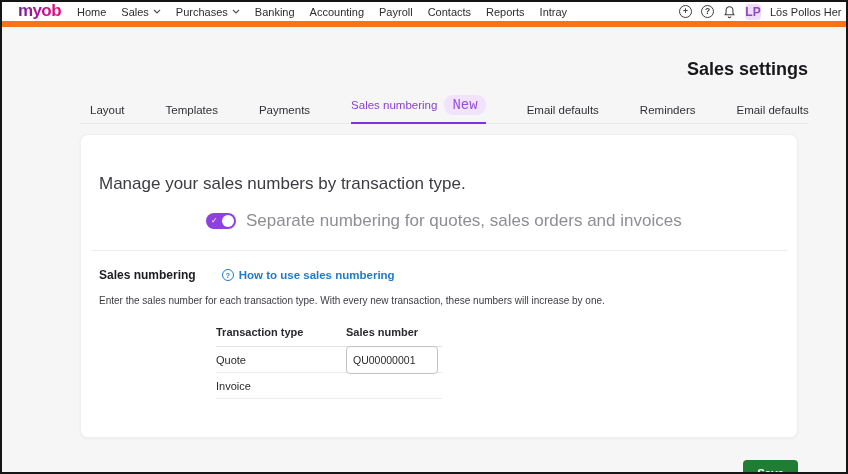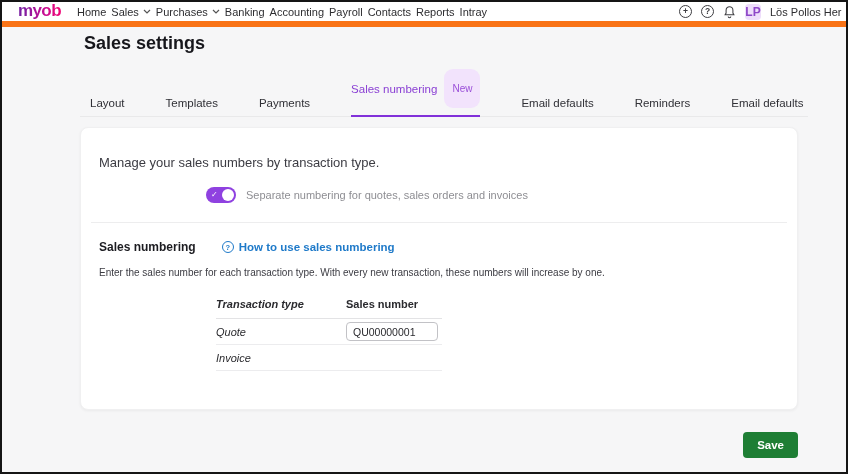--- a/index.html
+++ b/index.html
@@ -7,71 +7,71 @@
   .frame { width:848px; height:474px; border:2px solid #151515; background:#f6f6f7;
            position:relative; overflow:hidden; }
 
   
   .topnav { height:25px; background:#fff; border-bottom:6px solid #f97316;
             display:flex; align-items:center; padding:0 4px 0 16px; }
   .logo { font-size:17px; font-weight:bold; letter-spacing:-0.6px;
           background:linear-gradient(90deg,#7a1fa2 10%,#c50d93 60%,#ed0677 95%);
           -webkit-background-clip:text; background-clip:text; color:transparent;
           margin-right:16px; line-height:1; padding-bottom:2px; }
-  .nav-items { display:flex; gap:5px; font-size:11px; color:#2d2d30; align-items:center; }
+  .nav-items { display:flex; gap:15px; font-size:11px; color:#2d2d30; align-items:center; }
   .nav-item { display:flex; align-items:center; gap:4px; cursor:pointer; white-space:nowrap; }
   .nav-right { margin-left:auto; display:flex; align-items:center; gap:9px; }
   .icon-circle { width:13px; height:13px; border:1.2px solid #3e3e42; border-radius:50%;
                  font-size:8.5px; font-weight:bold; display:flex; align-items:center;
                  justify-content:center; color:#3e3e42; line-height:1; }
   .avatar { width:16px; height:16px; border-radius:4px; background:#eeddfb; color:#8d46c8;
             font-size:12px; font-weight:bold; display:flex; align-items:center;
             justify-content:center; }
   .user-name { font-size:11px; color:#2d2d30; white-space:nowrap; overflow:hidden; width:72px; }
 
   
   .content { margin-left:78px; width:728px; }
-  .page-title { font-size:18px; font-weight:bold; color:#17171c; margin:6px 0 15px 4px; }
+  .page-title { font-size:18px; font-weight:bold; color:#17171c; margin:32px 0 15px 4px;text-align:right; }
   .tabs { display:flex; gap:41px; border-bottom:1px solid #e9e9ea; font-size:11.5px;
           color:#303036; padding-left:10px; align-items:flex-end; }
   .tab { padding-bottom:7px; cursor:pointer; white-space:nowrap; }
   .tab.active { color:#8a3fd4; border-bottom:2px solid #8131d9; margin-bottom:-1px;
                 display:flex; gap:7px; align-items:center; font-weight:normal; }
-  .badge-new { background:#f2e3fc; color:#9a4fd8; font-size:10px; padding:14px 8px;
-               border-radius:9px; }
+  .badge-new { background:#f2e3fc; color:#9a4fd8; font-size:14px; padding:2px 8px;
+               border-radius:9px;font-family:Liberation Mono, monospace; }
 
   
   .card { background:#fff; border-radius:8px; margin-top:10px; width:718px;
           border:1px solid #f0f0f1; box-shadow:0 1px 3px rgba(0,0,0,.05);
           padding:16px 18px 38px; }
   .sec-heading { font-size:12px; font-weight:bold; color:#1c1c21; }
-  .sec-desc { font-size:13px; color:#3c3c43; margin-top:11px; }
+  .sec-desc { font-size:17px; color:#3c3c43; margin-top:23px; }
   .toggle-row { margin:17px 0 0 107px; display:flex; gap:10px; align-items:center; }
   .toggle { width:30px; height:16px; border-radius:9px; background:#8f41e0; position:relative;
             display:flex; align-items:center; cursor:pointer; flex:none; }
   .toggle .check { color:#fff; font-size:8px; margin-left:5px; line-height:1; }
   .toggle .knob { position:absolute; right:2px; top:2px; width:12px; height:12px;
                   border-radius:50%; background:#fff; }
-  .toggle-label { font-size:11px; color:#8e8e93; }
+  .toggle-label { font-size:17px; color:#8e8e93; }
   .divider { height:1px; background:#ededee; margin:19px -8px 0; }
 
   .sec2-head { display:flex; gap:26px; margin-top:17px; align-items:center; }
   .help-link { display:flex; gap:5px; align-items:center; color:#1f7ac9; font-size:11.5px;
                font-weight:bold; cursor:pointer; }
   .help-icon { width:12px; height:12px; border:1.3px solid #1f7ac9; border-radius:50%;
                font-size:7.5px; display:flex; align-items:center; justify-content:center;
                flex:none; }
   .sec2-desc { font-size:10px; color:#3c3c43; margin-top:13px; }
 
   .numtable { margin:15px 0 0 117px; width:226px; font-size:11px; color:#2a2a2e; }
   .t-head { display:flex; font-weight:bold; padding:5px 0 8px; border-bottom:1px solid #e3e3e5; }
-  .t-col1 { width:130px;font-style:italic; }
+  .t-col1 { width:130px; }
   .t-row { display:flex; align-items:center; padding:4px 0; height:26px;
            border-bottom:1px solid #ececee; }
-  .t-row input { width:92px; height:19px; border:1px solid #c2c2c6; border-radius:4px;
+  .t-row input { width:92px; height:28px; border:1px solid #c2c2c6; border-radius:4px;
                  font-size:10.5px; padding:0 6px; color:#2a2a2e;
                  font-family:"Liberation Sans", sans-serif; }
 
   .save-row { display:flex; justify-content:flex-end; margin-top:22px; width:718px; }
   .save-btn { background:#1e7e34; color:#fff; font-size:11.5px; font-weight:bold;
               border:none; border-radius:4px; padding:7px 14px; cursor:pointer;
               font-family:"Liberation Sans", sans-serif; }
 </style>
 </head>
 <body>

